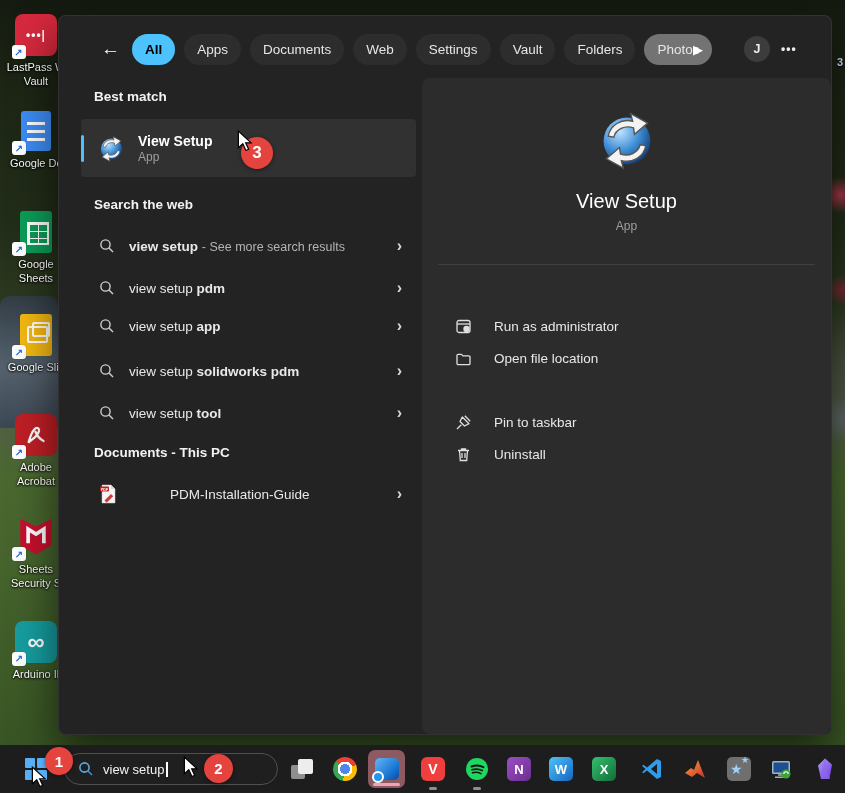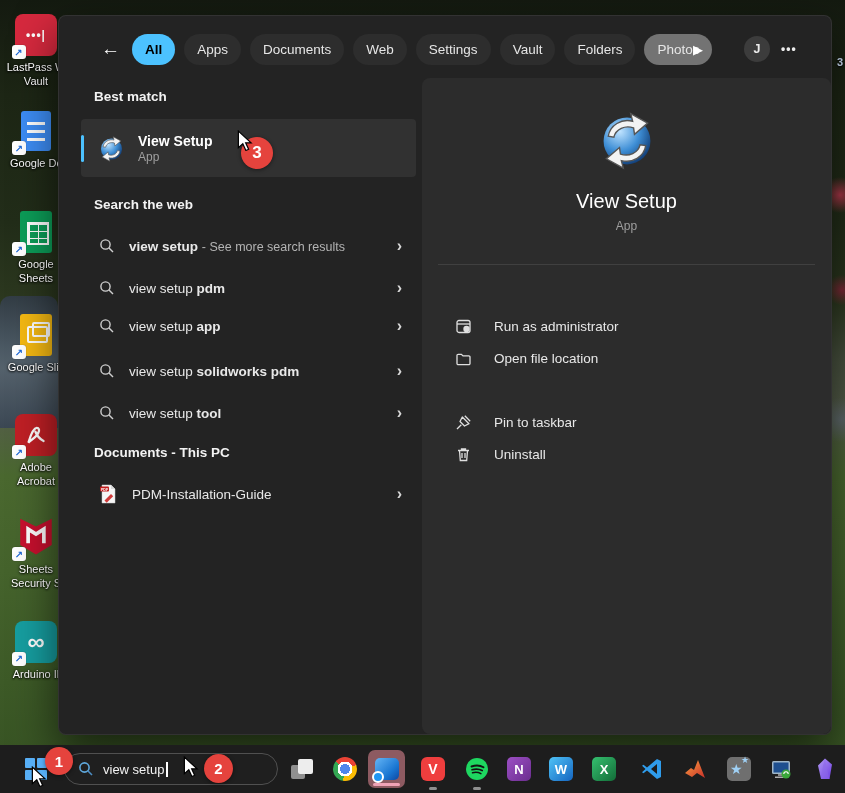--- a/index.html
+++ b/index.html
@@ -69,21 +69,21 @@
   .best-sub{font-size:12px;color:#9f9f9f;line-height:15px;}
 
   .wrow{position:absolute;left:22px;width:335px;height:36px;display:flex;align-items:center;box-sizing:border-box;}
   .wrow .magwrap{margin-left:18px;display:flex;}
   .wrow .txt{margin-left:14px;font-size:13.5px;color:#e8e8e8;white-space:pre;}
   .lead-bold{font-weight:700;}
   .rest-bold{font-weight:700;}
   .rest-dim{color:#b3b3b3;font-size:12.5px;}
   .chev{margin-left:auto;margin-right:14px;color:#d8d8d8;font-size:16px;font-weight:600;}
 
-  .drow{position:absolute;left:22px;top:460px;width:335px;height:36px;display:flex;align-items:center;box-sizing:border-box;}
+  .drow{position:absolute;left:22px;top:460px;width:335px;height:36px;display:flex;align-items:center;box-sizing:border-box;gap:38px;}
   .drow .pdfwrap{margin-left:17px;display:flex;}
   .drow .txt{margin-left:14px;font-size:13.5px;color:#e8e8e8;}
 
   
   .preview{position:absolute;left:363px;top:62px;width:409px;height:656px;background:#2c2c2c;border-radius:8px;}
   .big-sync{position:absolute;left:50%;margin-left:-30px;top:32px;width:60px;height:60px;}
   .pv-title{position:absolute;left:0;right:0;top:112px;text-align:center;font-size:20px;color:#fff;}
   .pv-sub{position:absolute;left:0;right:0;top:141px;text-align:center;font-size:12px;color:#9e9e9e;}
   .pv-div{position:absolute;left:16px;right:16px;top:186px;border-top:1px solid #404040;}
   .action{position:absolute;left:0;width:100%;height:32px;display:flex;align-items:center;padding-left:33px;box-sizing:border-box;}

